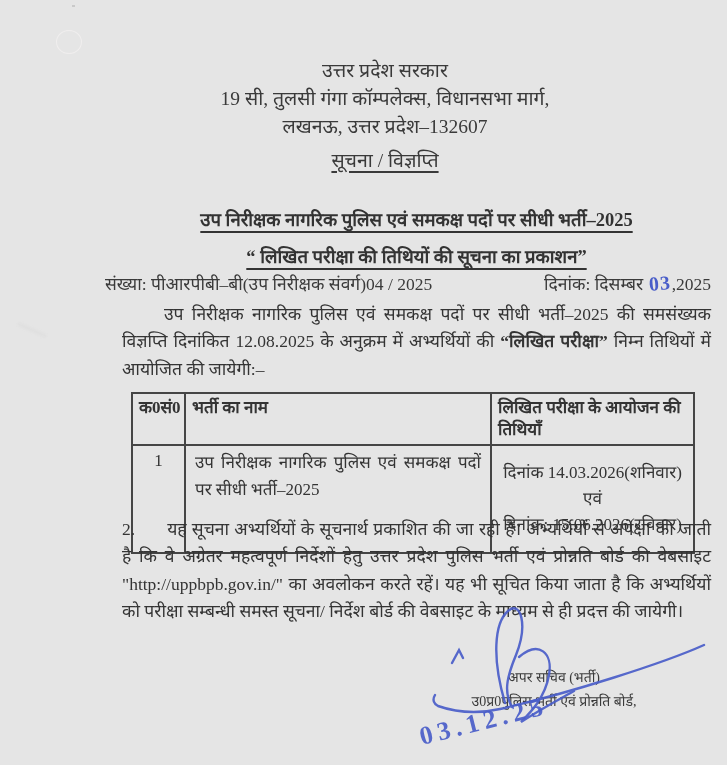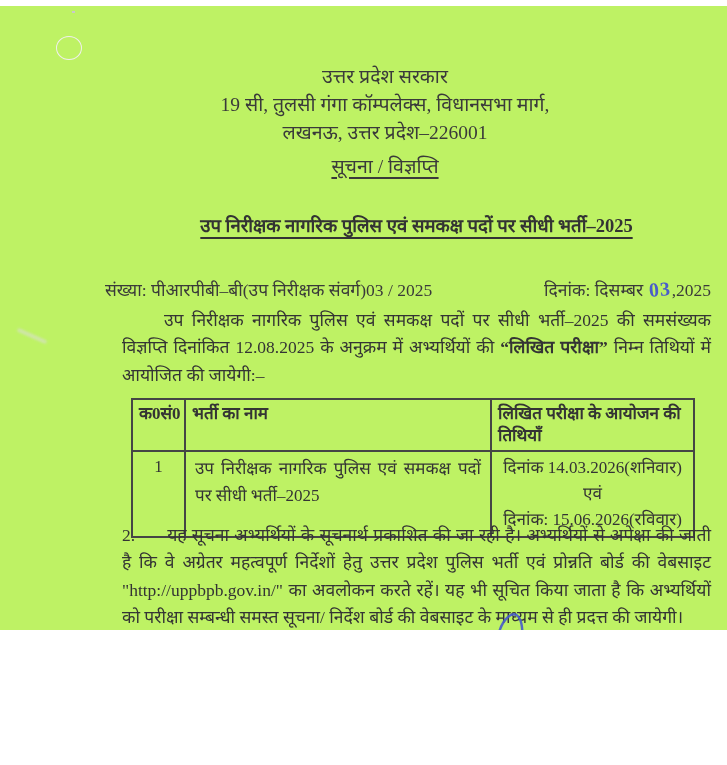--- a/index.html
+++ b/index.html
@@ -1,19 +1,19 @@
 <!DOCTYPE html>
 <html><head>
 <meta charset="utf-8">
 <style>
   * { margin:0; padding:0; box-sizing:border-box; }
   body { background:#ffffff; font-family:"Liberation Serif","DejaVu Serif",serif; }
   .page {
-    position:relative; width:727px; height:624px; margin:6px auto;
-    background:#bef264; overflow:hidden; color:#343434;
+    position:relative; width:727px; height:765px; margin:0 auto;
+    background:#e5e5e5; overflow:hidden; color:#343434;
   }
   
   .artifact-circle {
     position:absolute; top:30px; left:56px; width:26px; height:24px;
     border:1.5px solid #f0eeee; border-radius:50%;
   }
   .artifact-dot { position:absolute; top:5px; left:72px; width:3px; height:2px; background:#c9c9c9; }
   .artifact-smudge {
     position:absolute; top:328px; left:16px; width:32px; height:4px;
     background:#dcdcdc; opacity:.55; transform:rotate(24deg); border-radius:2px; filter:blur(1px);
@@ -60,52 +60,53 @@
     position:absolute; top:392px; left:131px; width:562px;
     border-collapse:collapse; font-size:17px; color:#343434; table-layout:fixed;
   }
   .exam-table th, .exam-table td { border:2px solid #454545; padding:3px 6px; }
   .exam-table th { font-weight:bold; line-height:22px; vertical-align:top; }
   .col-sno { width:53px; text-align:center; }
   .col-name { width:306px; text-align:left; }
   .col-dates { width:203px; text-align:left; }
   .exam-table td.cell-sno { text-align:center; vertical-align:top; padding-top:5px; }
   .exam-table td.cell-name { text-align:justify; vertical-align:top; line-height:27px; padding:3px 9px; }
-  .exam-table td.cell-dates { text-align:center; line-height:26px; padding:3px 2px; }
+  .exam-table td.cell-dates { text-align:center; line-height:26px; padding:14px 2px; }
   
   .sig-text {
     position:absolute; top:666px; left:398px; width:312px;
     text-align:center; font-size:14px; line-height:24px; color:#3a3a3a;
   }
   .sig-svg { position:absolute; top:593px; left:388px; width:332px; height:172px; }
   .hw-date-svg { font-size:26px; letter-spacing:5px; font-weight:bold; }
 </style>
 </head>
 <body>
 
 <div class="page">
 
   <div class="artifact-circle"></div>
   <div class="artifact-dot"></div>
   <div class="artifact-smudge"></div>
 
   <div class="header-block">
     <div>उत्तर प्रदेश सरकार</div>
     <div>19 सी, तुलसी गंगा कॉम्पलेक्स, विधानसभा मार्ग,</div>
-    <div>लखनऊ, उत्तर प्रदेश–226001</div>
+    <div>लखनऊ, उत्तर प्रदेश–132607</div>
     <div><span class="notice-type">सूचना / विज्ञप्ति</span></div>
   </div>
 
   <div class="title-block">
     <div><span class="title-line">उप निरीक्षक नागरिक पुलिस एवं समकक्ष पदों पर सीधी भर्ती–2025</span></div>
     <div class="title-gap"></div>
+    <div><span class="title-line">“ लिखित परीक्षा की तिथियों की सूचना का प्रकाशन”</span></div>
   </div>
 
   <div class="ref-line">
-    <span>संख्या: पीआरपीबी–बी(उप निरीक्षक संवर्ग)03 / 2025</span>
+    <span>संख्या: पीआरपीबी–बी(उप निरीक्षक संवर्ग)04 / 2025</span>
     <span>
       <span>दिनांक: दिसम्बर</span>
       <span class="hw-ink ref-day">03</span><span>,2025</span>
     </span>
   </div>
 
   <p class="para para-1"><span>उप निरीक्षक नागरिक पुलिस एवं समकक्ष पदों पर सीधी भर्ती–2025 की समसंख्यक विज्ञप्ति दिनांकित 12.08.2025 के अनुक्रम में अभ्यर्थियों की </span><span class="bold">“लिखित परीक्षा”</span><span> निम्न तिथियों में आयोजित की जायेगी:–</span></p>
 
   <table class="exam-table">
     <thead>

